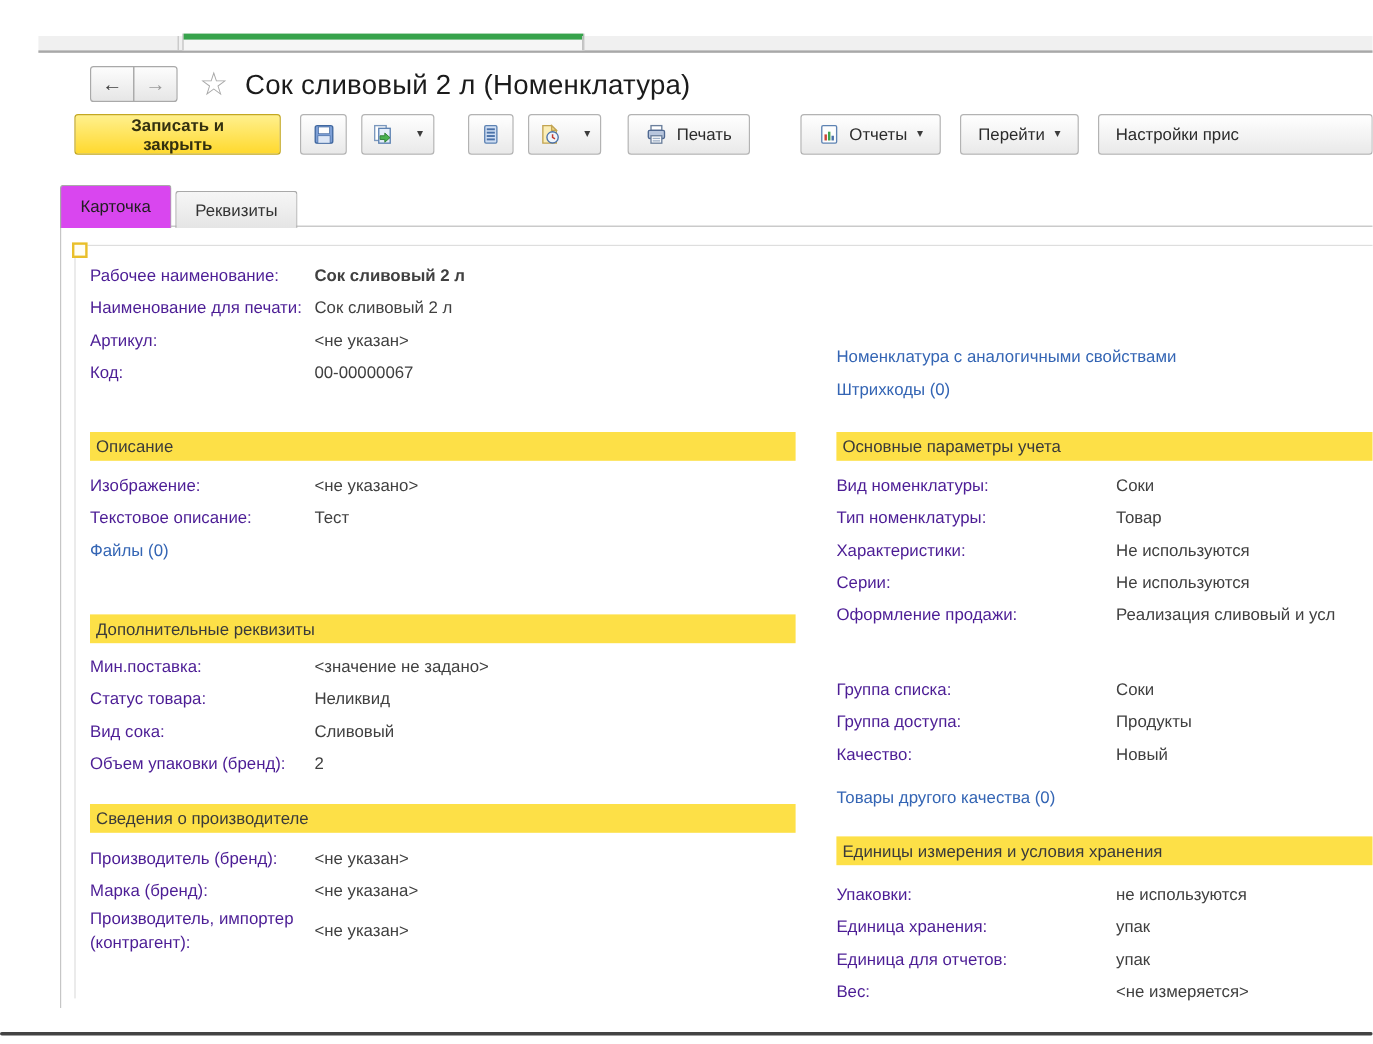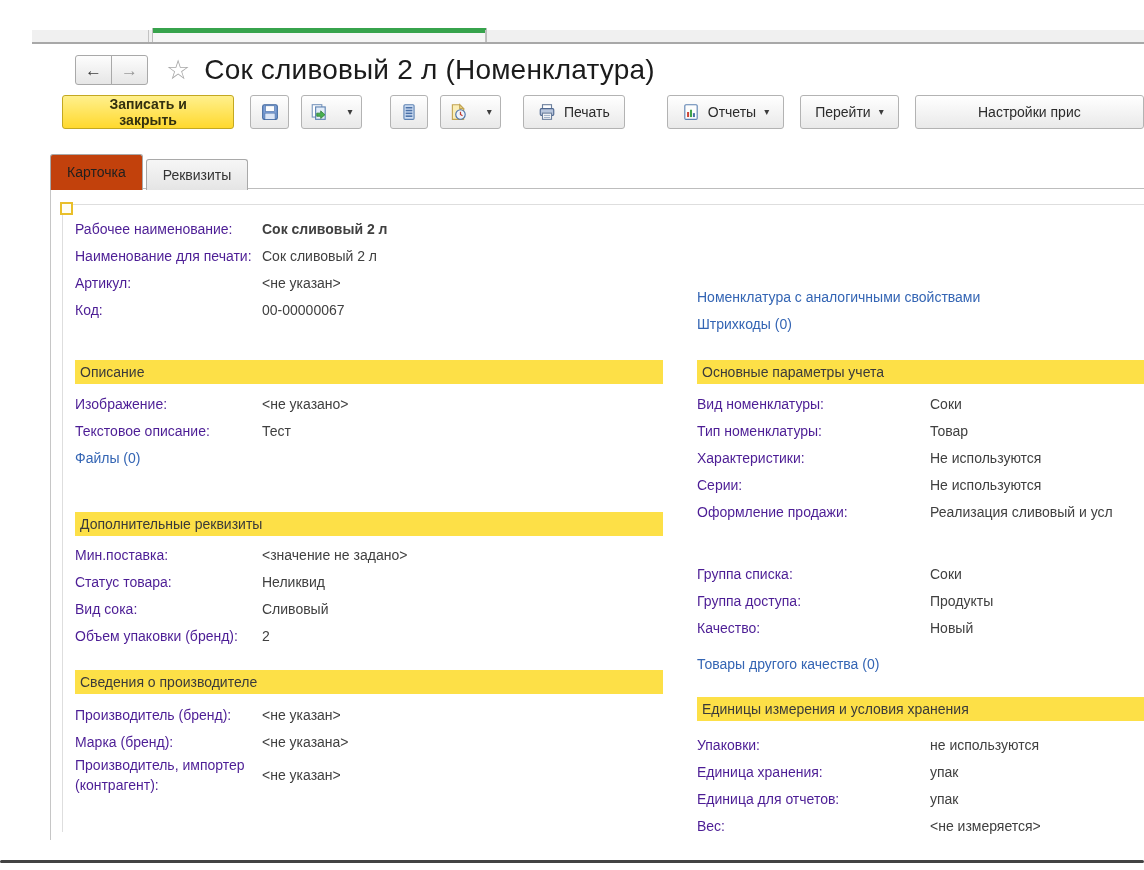--- a/index.html
+++ b/index.html
@@ -17,42 +17,42 @@
   
   .navrow{position:absolute;left:75px;top:54px;display:flex;align-items:center;height:32px;}
   .navgrp{display:flex;}
   .navbtn{width:37px;height:30px;border:1px solid #a9a9a9;background:linear-gradient(#fdfdfd,#e6e6e6);
           display:flex;align-items:center;justify-content:center;padding:0;}
   .navbtn.back{border-radius:3px 0 0 3px;}
   .navbtn.fwd{border-radius:0 3px 3px 0;margin-left:-1px;}
   .arrow{font-size:17px;font-weight:bold;color:#3c3c3c;line-height:1;}
   .fwdarrow{color:#9a9a9a;}
   .star{font-size:27px;color:#a8a8a8;line-height:30px;margin-left:18px;}
-  .title{font-size:28px;color:#1b1b1b;margin-left:14px;white-space:nowrap;letter-spacing:.2px;}
+  .title{font-size:23px;color:#1b1b1b;margin-left:14px;white-space:nowrap;letter-spacing:.2px;}
 
   
   .cmdbar{position:absolute;left:62px;top:95px;height:34px;display:flex;align-items:stretch;}
   .btn{display:flex;align-items:center;border:1px solid #b3b3b3;border-radius:3px;
        background:linear-gradient(#ffffff,#e9e9e9);color:#2b2b2b;font-size:14px;padding:0 14px;
        font-family:inherit;cursor:default;}
   .btn svg{display:block;flex:none;}
   .btn .blabel{margin:0 0 0 8px;white-space:nowrap;}
   .btn .blabel.noicon{margin-left:0;}
   .primary{background:linear-gradient(#fff08d,#ffd92e);border-color:#c3a821;font-weight:bold;
            color:#33300f;padding:0 18px;}
   .icon-btn{width:40px;justify-content:center;padding:0;}
   .split{width:62px;justify-content:space-between;padding:0 8px;}
   .caret{font-size:10px;color:#3c3c3c;line-height:1;margin-left:8px;}
   .split .caret{margin-left:0;}
 
   
   .ftabs{position:absolute;left:50px;top:154px;display:flex;align-items:flex-end;z-index:3;}
   .ftab{height:30px;line-height:30px;padding:0 16px;background:linear-gradient(#f6f6f6,#e5e5e5);
         border:1px solid #a9a9a9;border-bottom:none;border-radius:3px 3px 0 0;margin-right:3px;color:#333;}
-  .ftab.active{height:35px;line-height:34px;background:#c2410c;color:#1f1f1f;}
+  .ftab.active{height:35px;line-height:34px;background:#d946ef;color:#1f1f1f;}
   .tabpage-topline{position:absolute;left:50px;top:188px;width:1094px;height:1px;background:#bdbdbd;z-index:1;}
   .tabpage-leftline{position:absolute;left:50px;top:188px;width:1px;height:652px;background:#c6c6c6;}
 
   
   .panel-topline{position:absolute;left:62px;top:204px;width:1082px;height:1px;background:#dedede;}
   .panel-leftline{position:absolute;left:62px;top:204px;width:1px;height:628px;background:#dedede;}
   .panel-corner{position:absolute;left:60px;top:202px;width:9px;height:9px;background:#fffef4;
                 border:2px solid #e9bf2a;z-index:2;}
 
   
@@ -158,21 +158,21 @@
         </svg>
       <span class="blabel">Отчеты</span>
       <span class="caret">▾</span>
     </button>
 
     <button class="btn" style="margin-left:16px">
       <span class="blabel noicon">Перейти</span>
       <span class="caret">▾</span>
     </button>
 
-    <button class="btn" style="margin-left:16px;width:236px;justify-content:center">
+    <button class="btn" style="margin-left:16px;width:236px;justify-content:flex-start">
       <span class="blabel noicon">Настройки прис</span>
     </button>
   </div>
 
   <div class="ftabs">
     <div class="ftab active">Карточка</div>
     <div class="ftab">Реквизиты</div>
   </div>
   <div class="tabpage-topline"></div>
   <div class="tabpage-leftline"></div>

